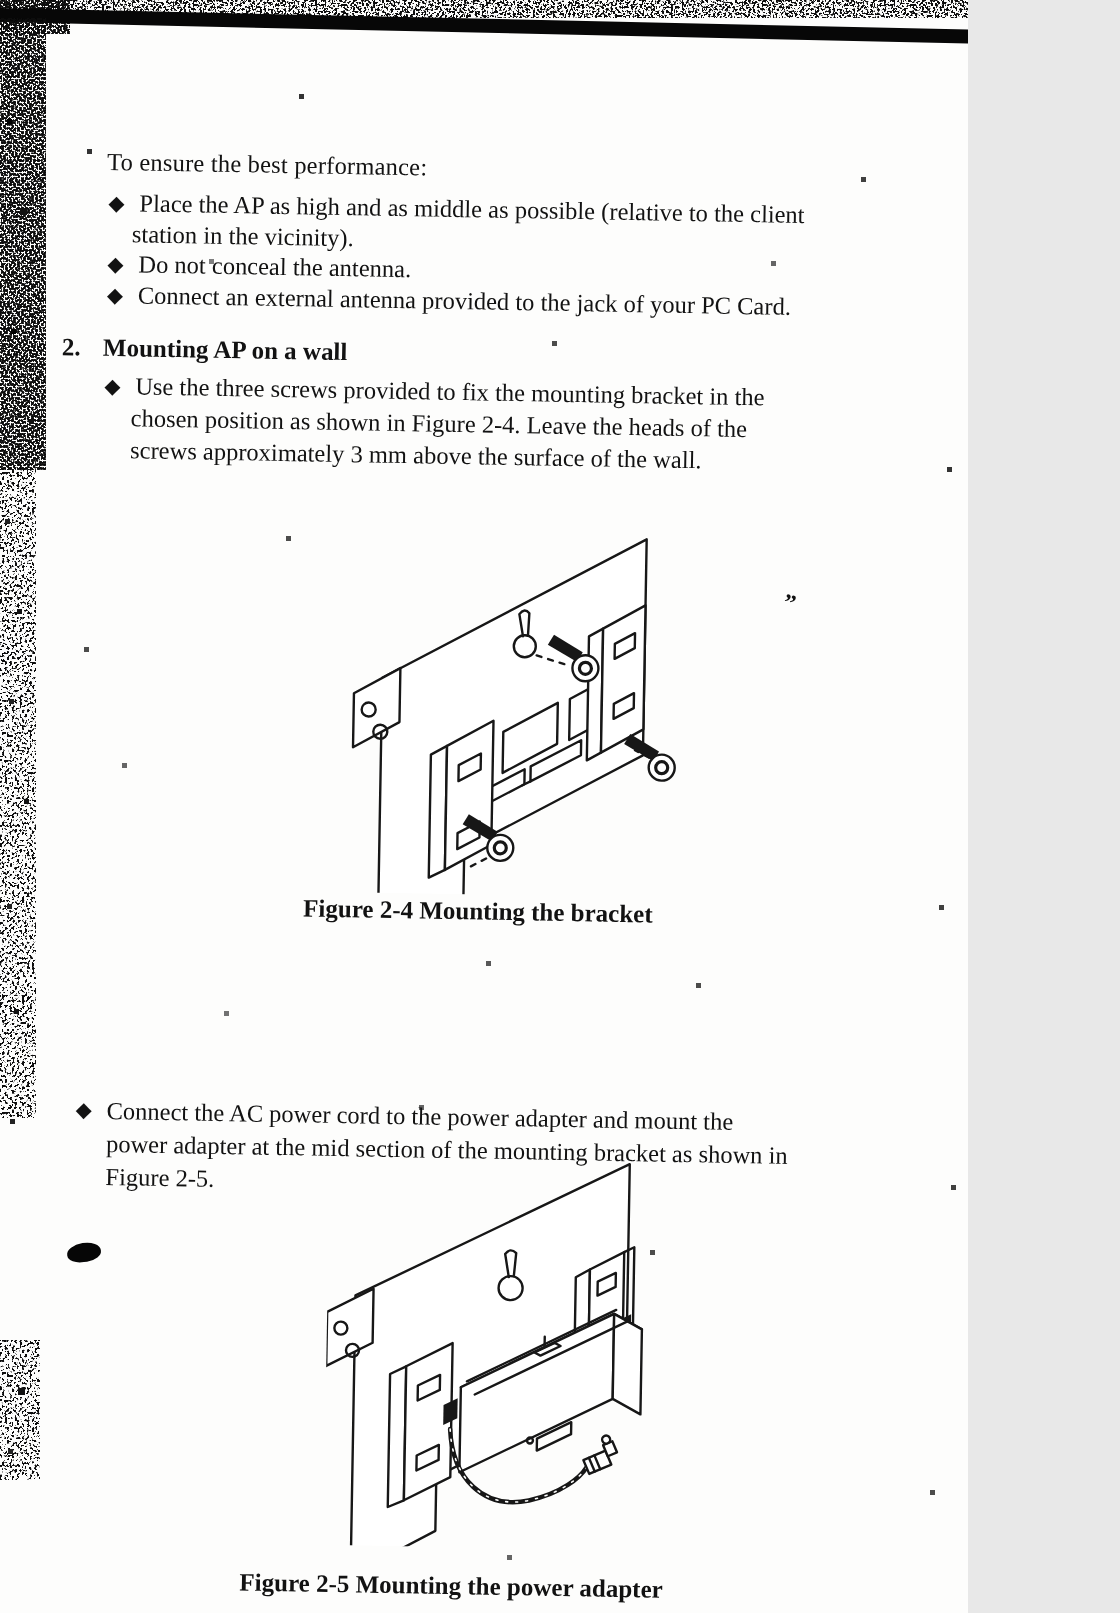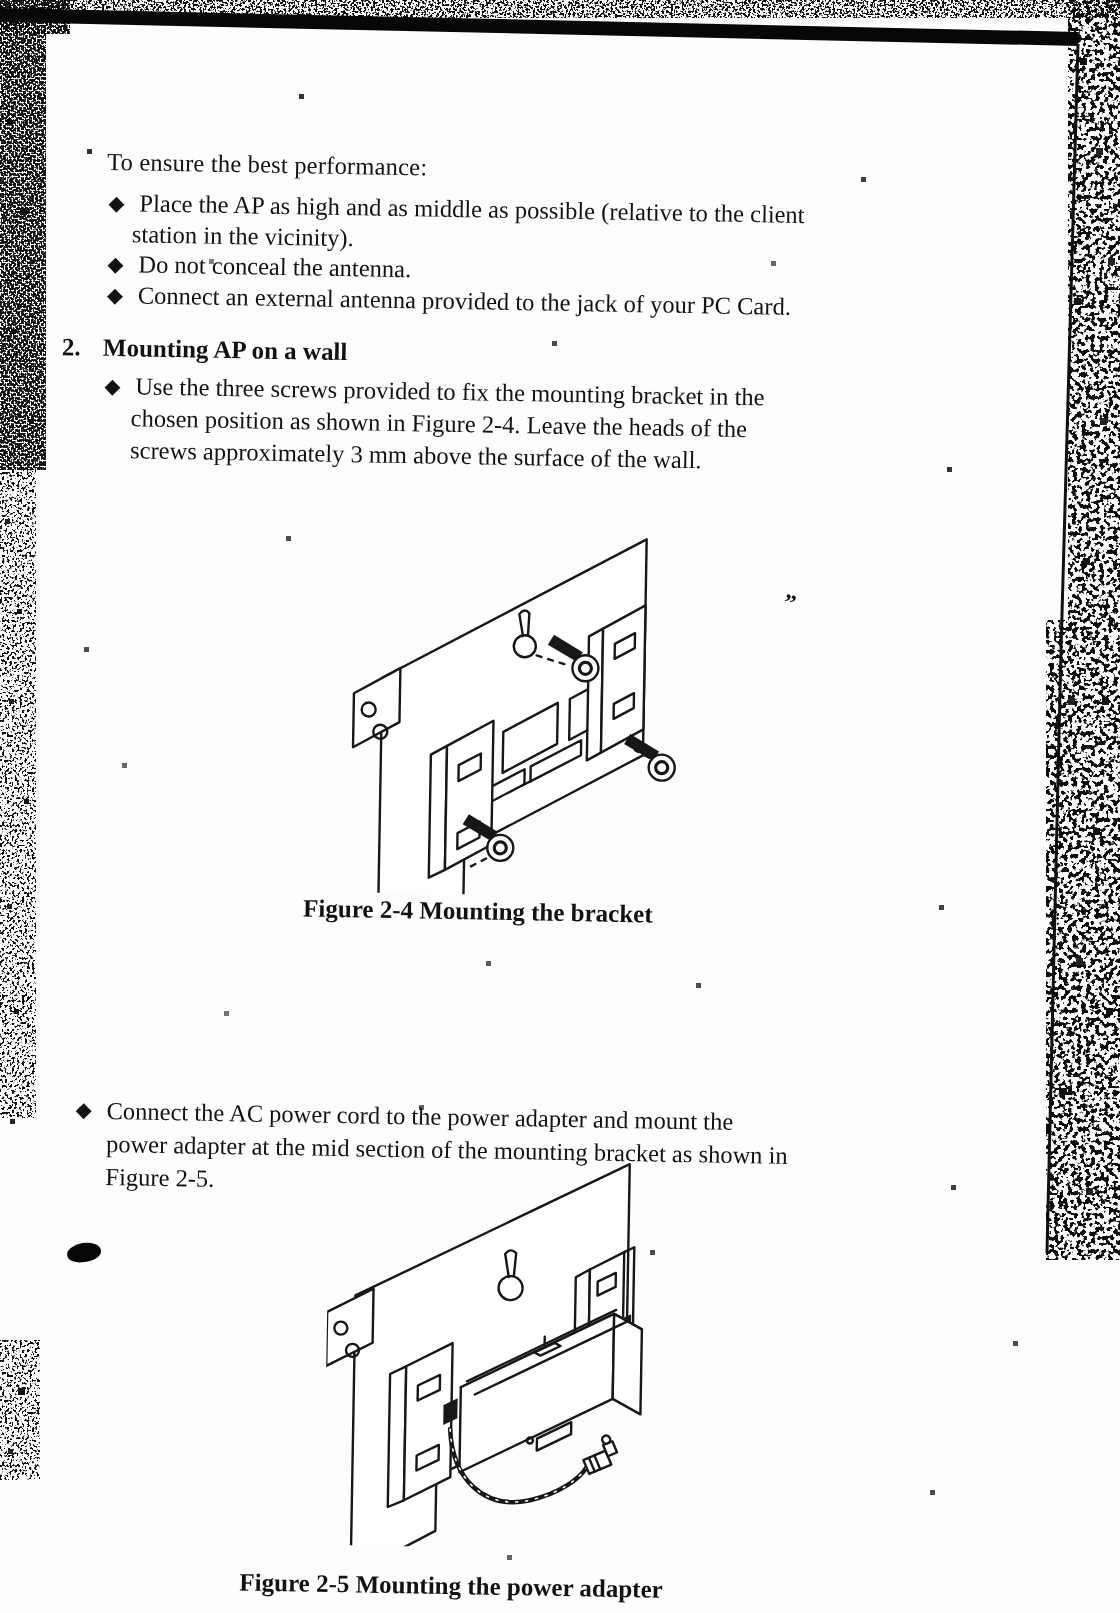--- a/index.html
+++ b/index.html
@@ -1,16 +1,16 @@
 <!DOCTYPE html>
 <html><head>
 <meta charset="utf-8">
 <style>
   html,body{margin:0;padding:0;background:#e8e8e8;}
-  .page{position:relative;width:1120px;height:1613px;background:#fdfdfc;overflow:hidden;
+  .page{position:relative;width:968px;height:1613px;background:#fdfdfc;overflow:hidden;
         font-family:"Liberation Serif", serif;color:#121212;}
   .artifact-layer{position:absolute;left:0;top:0;width:1120px;height:1613px;pointer-events:none;}
   
   .content{position:absolute;left:0;top:0;width:1120px;height:1613px;
            transform:rotate(1deg);transform-origin:0 0;}
   .abs{position:absolute;}
   .line{white-space:nowrap;}
   .lead{left:110px;top:146px;font-size:24.5px;letter-spacing:.2px;}
   .intro-list{left:143px;top:186px;font-size:24.5px;line-height:30.5px;}
   .b-item{position:relative;}

